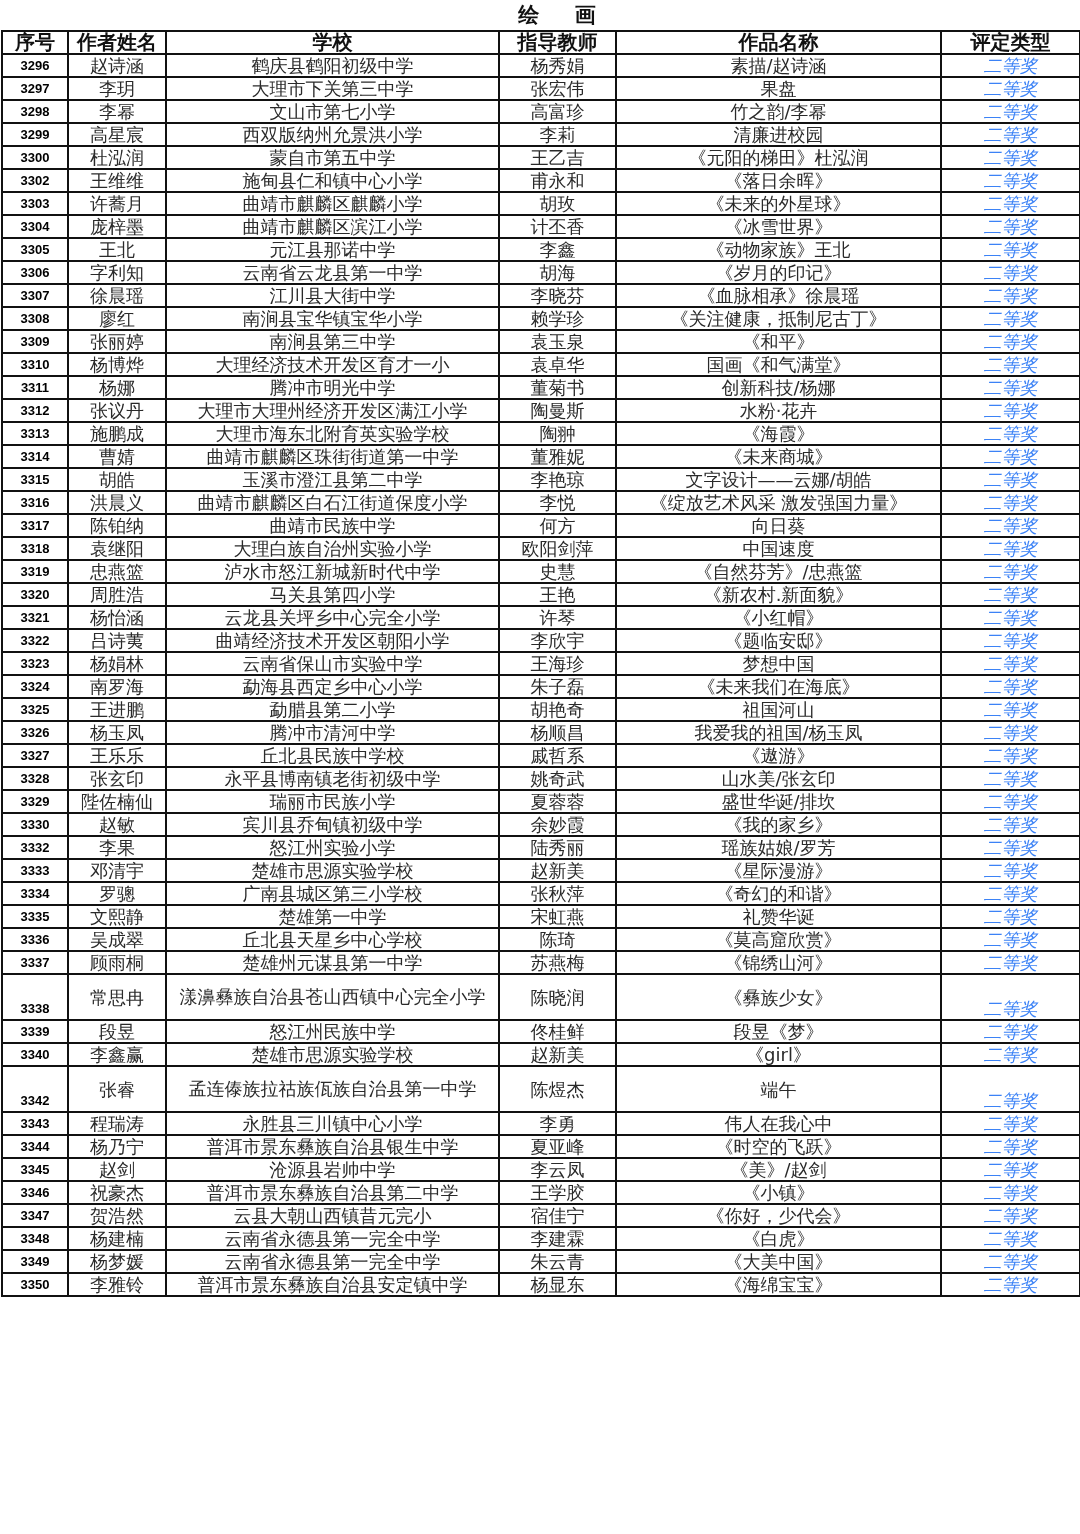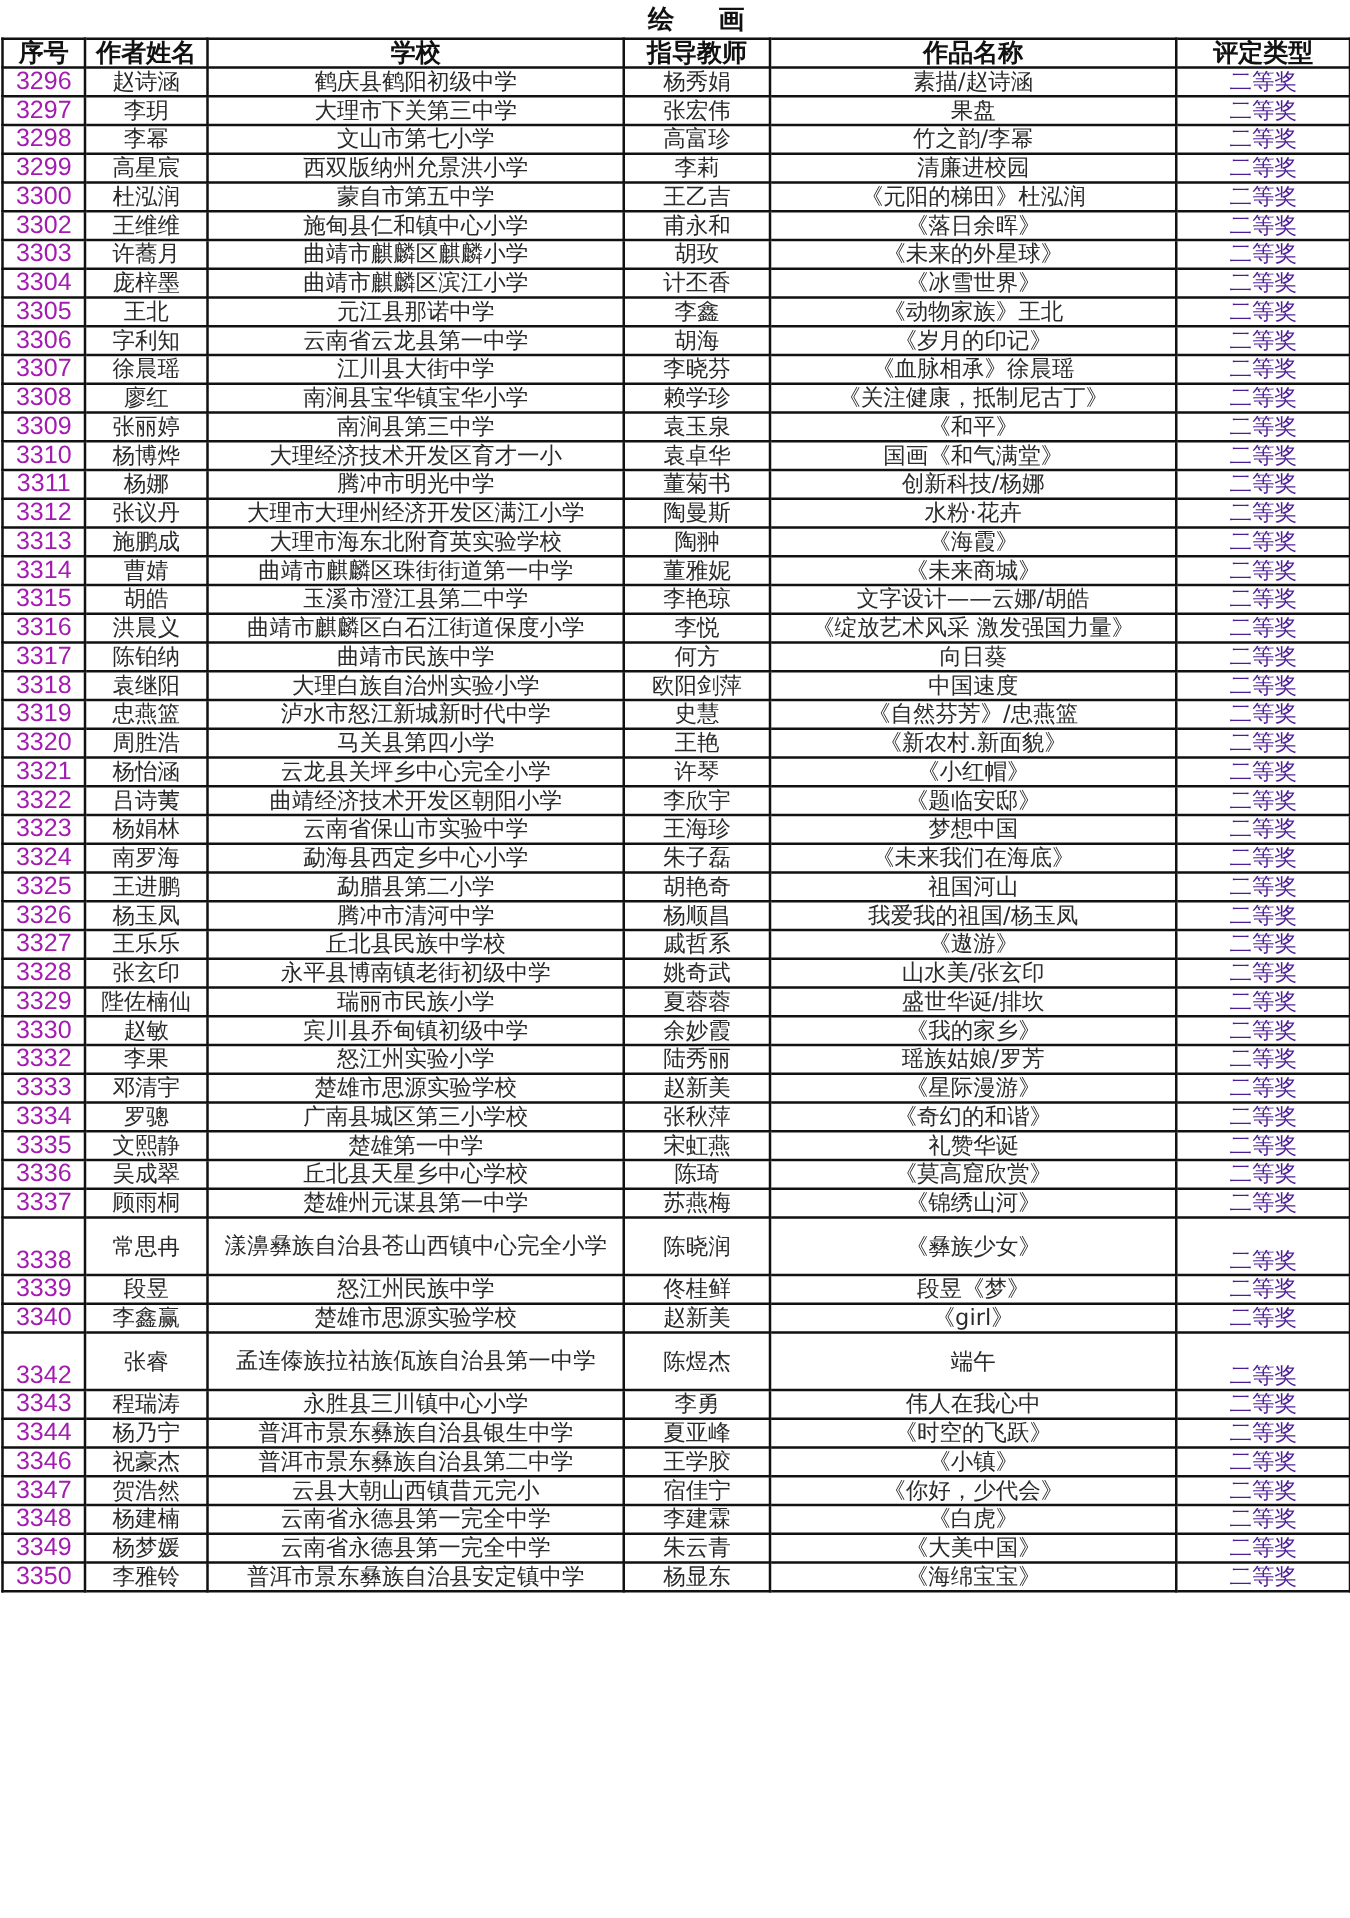--- a/index.html
+++ b/index.html
@@ -3,22 +3,22 @@
 <meta charset="utf-8">
 <style>
   html, body { margin: 0; padding: 0; background: #ffffff; }
   body { width: 1080px; height: 1534px; overflow: hidden; position: relative; font-family: "DejaVu Sans", "Liberation Sans", sans-serif; color: #111; }
   .title { position: absolute; top: 0; left: 17px; width: 1080px; height: 30px; text-align: center; font-size: 21px; font-weight: bold; line-height: 30px; letter-spacing: 14px; padding-left: 14px; box-sizing: border-box; }
   table { position: absolute; top: 30px; left: 1px; border-collapse: collapse; table-layout: fixed; width: 1078px; }
   col.c1 { width: 66px; } col.c2 { width: 98px; } col.c3 { width: 333px; } col.c4 { width: 117px; } col.c5 { width: 325px; } col.c6 { width: 139px; }
   th, td { border: 2px solid #111; padding: 0 2px; text-align: center; white-space: nowrap; overflow: hidden; font-size: 18px; line-height: 21px; }
   th { height: 21px; font-weight: bold; font-size: 20px; }
   td { height: 21px; color: #2a2a2a; }
-  td.num { font-family: "Liberation Sans", sans-serif; font-size: 20px; color: #a21caf; }
-  td.award { color: #4c1d95; }
+  td.num { font-family: "Liberation Sans", sans-serif; font-size: 13px; color: #000000; font-weight: bold; }
+  td.award { color: #3b82f6; font-style: italic; }
   tr.tall td { height: 44px; }
   tr.tall td.num, tr.tall td.award { vertical-align: bottom; }
   tr.tall td.school { white-space: normal; line-height: 22px; }
 </style>
 </head>
 <body>
 
 <div class="title">绘 画</div>
 
 <table>
@@ -403,20 +403,28 @@
       </tr>
       <tr>
         <td class="num">3344</td>
         <td>杨乃宁</td>
         <td class="school">普洱市景东彝族自治县银生中学</td>
         <td>夏亚峰</td>
         <td>《时空的飞跃》</td>
         <td class="award">二等奖</td>
       </tr>
       <tr>
+        <td class="num">3345</td>
+        <td>赵剑</td>
+        <td class="school">沧源县岩帅中学</td>
+        <td>李云凤</td>
+        <td>《美》/赵剑</td>
+        <td class="award">二等奖</td>
+      </tr>
+      <tr>
         <td class="num">3346</td>
         <td>祝豪杰</td>
         <td class="school">普洱市景东彝族自治县第二中学</td>
         <td>王学胶</td>
         <td>《小镇》</td>
         <td class="award">二等奖</td>
       </tr>
       <tr>
         <td class="num">3347</td>
         <td>贺浩然</td>

